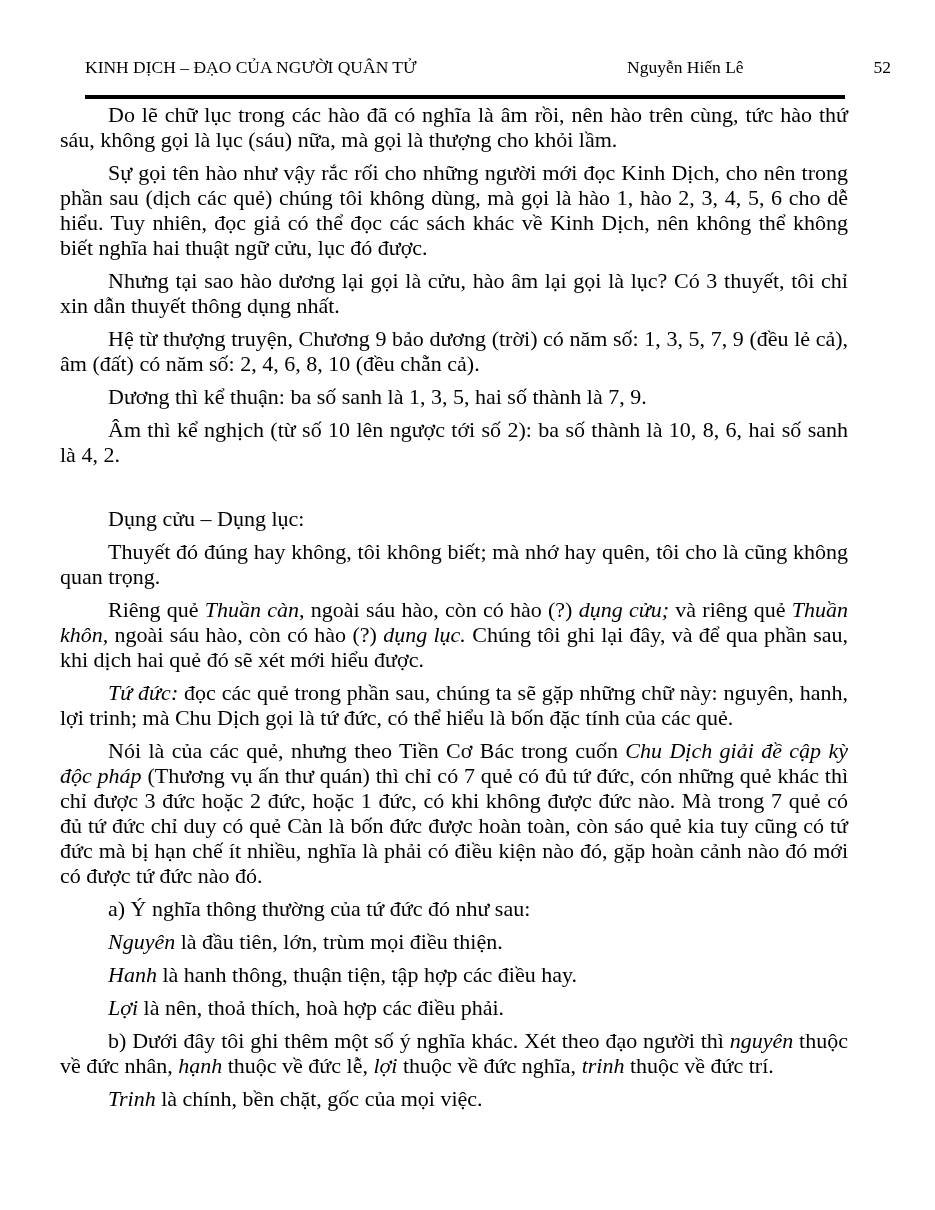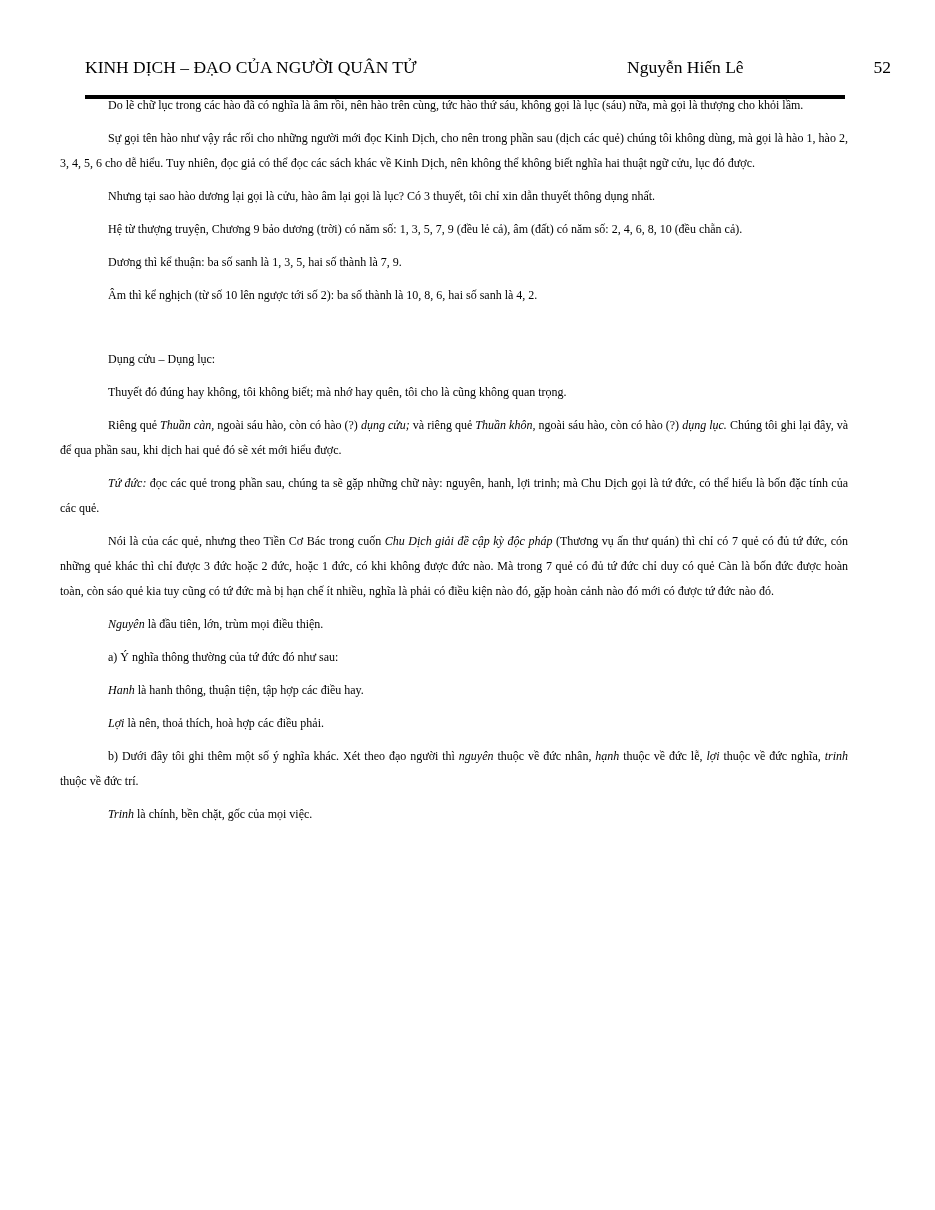--- a/index.html
+++ b/index.html
@@ -23,23 +23,23 @@
   .page-header .author  { position: absolute; left: 615px; white-space: nowrap; margin-left: 12px; }
   .page-header .pagenum { position: absolute; right: 84px; white-space: nowrap; }
   .rule {
     position: absolute;
     top: 95px; left: 85px;
     width: 760px; height: 4px;
     background: #000000;
   }
   .page-body {
     position: absolute;
-    top: 93px; left: 60px;
+    top: 102px; left: 60px;
     width: 788px;
-    font-size: 12px;
+    font-size: 22px;
     line-height: 25px;
   }
   .para {
     margin: 0 0 8px 0;
     text-align: justify;
     text-indent: 48px;
   }
   .para.heading {
     margin-top: 39px;
     text-align: left;
@@ -60,20 +60,20 @@
       <p class="para">Sự gọi tên hào như vậy rắc rối cho những người mới đọc Kinh Dịch, cho nên trong phần sau (dịch các quẻ) chúng tôi không dùng, mà gọi là hào 1, hào 2, 3, 4, 5, 6 cho dễ hiểu. Tuy nhiên, đọc giả có thể đọc các sách khác về Kinh Dịch, nên không thể không biết nghĩa hai thuật ngữ cửu, lục đó được.</p>
       <p class="para">Nhưng tại sao hào dương lại gọi là cửu, hào âm lại gọi là lục? Có 3 thuyết, tôi chỉ xin dẫn thuyết thông dụng nhất.</p>
       <p class="para">Hệ từ thượng truyện, Chương 9 bảo dương (trời) có năm số: 1, 3, 5, 7, 9 (đều lẻ cả), âm (đất) có năm số: 2, 4, 6, 8, 10 (đều chẵn cả).</p>
       <p class="para">Dương thì kể thuận: ba số sanh là 1, 3, 5, hai số thành là 7, 9.</p>
       <p class="para">Âm thì kể nghịch (từ số 10 lên ngược tới số 2): ba số thành là 10, 8, 6, hai số sanh là 4, 2.</p>
       <p class="para heading">Dụng cửu – Dụng lục:</p>
       <p class="para">Thuyết đó đúng hay không, tôi không biết; mà nhớ hay quên, tôi cho là cũng không quan trọng.</p>
       <p class="para">Riêng quẻ <i>Thuần càn,</i> ngoài sáu hào, còn có hào (?) <i>dụng cửu;</i>  và riêng quẻ <i>Thuần khôn,</i> ngoài sáu hào, còn có hào (?) <i>dụng lục.</i>  Chúng tôi ghi lại đây, và để qua phần sau, khi dịch hai quẻ đó sẽ xét mới hiểu được.</p>
       <p class="para"><i>Tứ đức:</i> đọc các quẻ trong phần sau, chúng ta sẽ gặp những chữ này: nguyên, hanh, lợi trinh; mà Chu Dịch gọi là tứ đức, có thể hiểu là bốn đặc tính của các quẻ.</p>
       <p class="para">Nói là của các quẻ, nhưng theo Tiền Cơ Bác trong cuốn <i>Chu Dịch giải đề cập kỳ độc pháp</i> (Thương vụ ấn thư quán) thì chỉ có 7 quẻ có đủ tứ đức, cón những quẻ khác thì chỉ được 3 đức hoặc 2 đức, hoặc 1 đức, có khi không được đức nào. Mà trong 7 quẻ có đủ tứ đức chỉ duy có quẻ Càn là bốn đức được hoàn toàn, còn sáo quẻ kia tuy cũng có tứ đức mà bị hạn chế ít nhiều, nghĩa là phải có điều kiện nào đó, gặp hoàn cảnh nào đó mới có được tứ đức nào đó.</p>
+      <p class="para">a) Ý nghĩa thông thường của tứ đức đó như sau:</p>
       <p class="para"><i>Nguyên</i> là đầu tiên, lớn, trùm mọi điều thiện.</p>
-      <p class="para">a) Ý nghĩa thông thường của tứ đức đó như sau:</p>
       <p class="para"><i>Hanh</i> là hanh thông, thuận tiện, tập hợp các điều hay.</p>
       <p class="para"><i>Lợi</i> là nên, thoả thích, hoà hợp các điều phải.</p>
       <p class="para">b) Dưới đây tôi ghi thêm một số ý nghĩa khác. Xét theo đạo người thì <i>nguyên</i> thuộc về đức nhân, <i>hạnh</i> thuộc về đức lễ, <i>lợi</i> thuộc về đức nghĩa, <i>trinh</i> thuộc về đức trí.</p>
       <p class="para"><i>Trinh</i> là chính, bền chặt, gốc của mọi việc.</p>
     </main>
 </div>
 
 </body></html>

